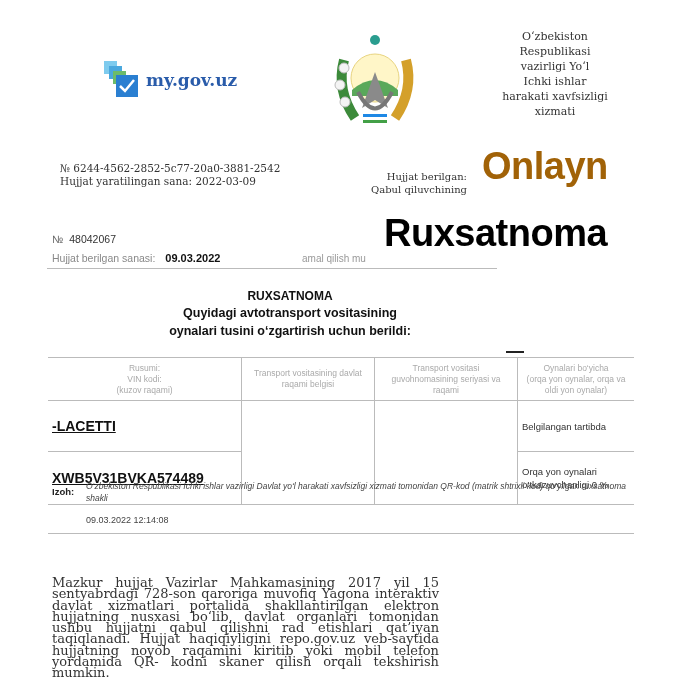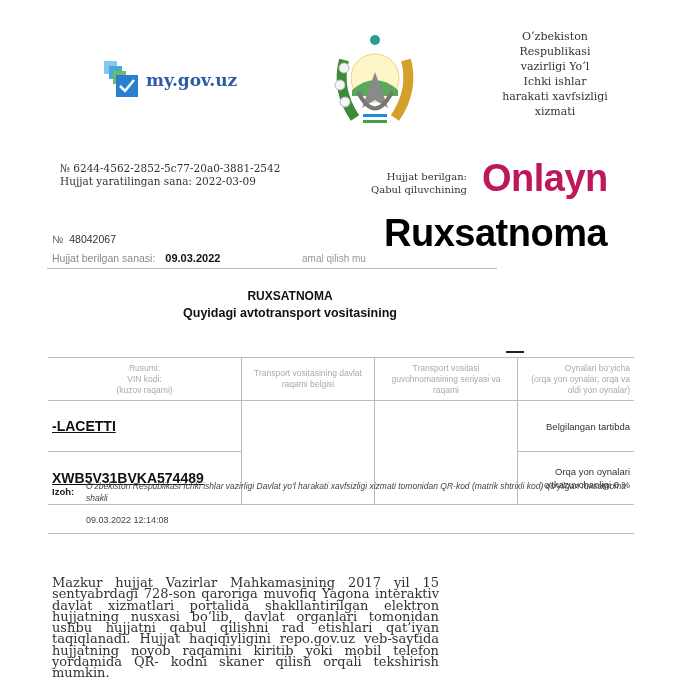--- a/index.html
+++ b/index.html
@@ -13,40 +13,40 @@
   .logo-text { position:absolute; left:42px; top:12px; font-family:"DejaVu Serif", serif; font-weight:bold; font-size:17px; color:#2a5caa; }
 
   
   .emblem { left:330px; top:30px; width:90px; height:100px; }
 
   .ministry { left:470px; top:29px; width:170px; text-align:center; font-family:"DejaVu Serif", serif; font-size:11px; line-height:15px; color:#333; }
 
   .meta { left:60px; top:162px; font-family:"DejaVu Serif", serif; font-size:10.5px; line-height:13px; color:#333; }
   .issued { left:360px; top:170px; width:107px; text-align:right; font-family:"DejaVu Serif", serif; font-size:10px; line-height:13px; color:#333; }
 
-  .big1 { left:482px; top:157px; font-family:"Liberation Sans", sans-serif; font-weight:bold; font-size:38px; color:#be185d; letter-spacing:-0.5px; }
+  .big1 { left:482px; top:145px; font-family:"Liberation Sans", sans-serif; font-weight:bold; font-size:38px; color:#a16207; letter-spacing:-0.5px; }
   .big2 { left:384px; top:212px; font-family:"Liberation Sans", sans-serif; font-weight:bold; font-size:38px; color:#000; letter-spacing:-0.5px; }
 
   .num-row { left:52px; top:233px; font-size:10.5px; color:#666; }
   .num-row .v { color:#333; margin-left:6px; }
   .date-row { left:52px; top:252px; font-size:10.5px; color:#888; }
   .date-row .v { color:#111; font-weight:bold; margin-left:10px; font-size:11px; }
   .valid { left:302px; top:253px; font-size:10px; color:#999; }
   .rule1 { left:47px; top:268px; width:450px; height:1px; background:#bbb; }
 
   .title-block { left:140px; top:288px; width:300px; text-align:center; font-weight:bold; color:#111; }
   .title-block .t1 { font-size:12px; line-height:16px; }
   .title-block .t2 { font-size:12.5px; line-height:18px; }
 
   .dash { left:506px; top:351px; width:18px; height:2px; background:#222; }
 
   table.perm { position:absolute; left:48px; top:357px; width:586px; border-collapse:collapse; font-size:8.5px; }
   table.perm td { border:1px solid #bbb; vertical-align:middle; }
   table.perm tr td:first-child { border-left:none;margin-top:6px; }
-  table.perm tr td:last-child { border-right:none;text-align:right; }
+  table.perm tr td:last-child { border-right:none; }
   .th { color:#aaa; text-align:center; line-height:11px; padding:3px 4px; height:36px; }
   .cell-bold { font-weight:bold; font-size:14px; color:#111; padding:8px 4px;text-decoration:underline; }
   .cell-txt { font-size:9.5px; color:#333; padding:2px 4px; line-height:13px; }
 
   .izoh-label { left:52px; top:486px; font-weight:bold; font-size:9.5px; color:#222; }
   .izoh-text { left:86px; top:480px; width:545px; font-style:italic; font-size:8.5px; line-height:12px; color:#444; }
   .izoh-date { left:86px; top:515px; font-size:9px; color:#444; }
   .rule2 { left:48px; top:533px; width:586px; height:1px; background:#bbb; }
 
   .footer { left:52px; top:577px; width:387px; font-family:"DejaVu Serif", serif; font-size:13px; line-height:11.3px; color:#333; text-align:justify; }
@@ -111,20 +111,21 @@
 </div>
 <div class="abs date-row sans">
   <span>Hujjat berilgan sanasi:</span><span class="v">09.03.2022</span>
 </div>
 <div class="abs valid sans">amal qilish mu</div>
 <div class="abs rule1"></div>
 
 <div class="abs title-block sans">
   <div class="t1">RUXSATNOMA</div>
   <div class="t2">Quyidagi avtotransport vositasining</div>
+  <div class="t2">oynalari tusini o‘zgartirish uchun berildi:</div>
 </div>
 
 <div class="abs dash"></div>
 
 <table class="perm sans">
   <tbody>
       <tr>
     <td class="th" style="width:185px;white-space:pre-line;">Rusumi:
 VIN kodi:
 (kuzov raqami)</td>

